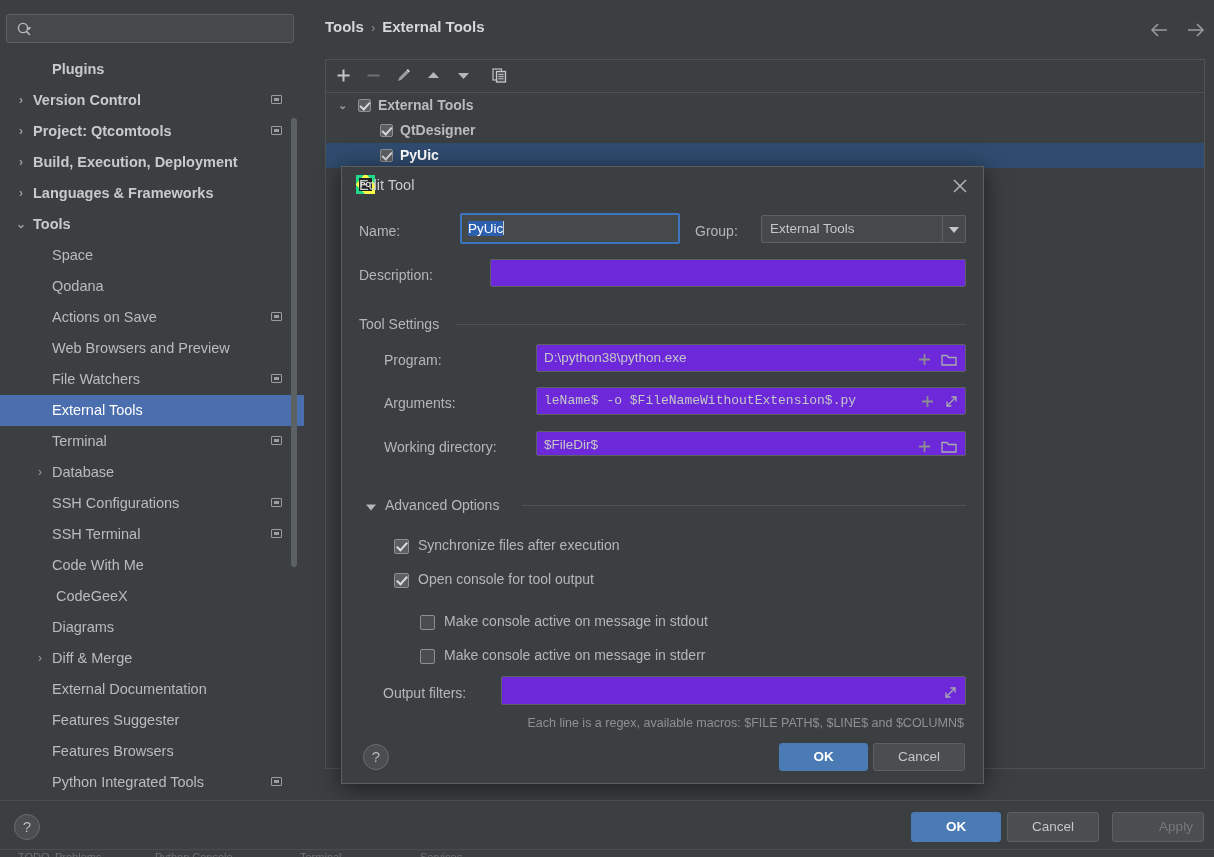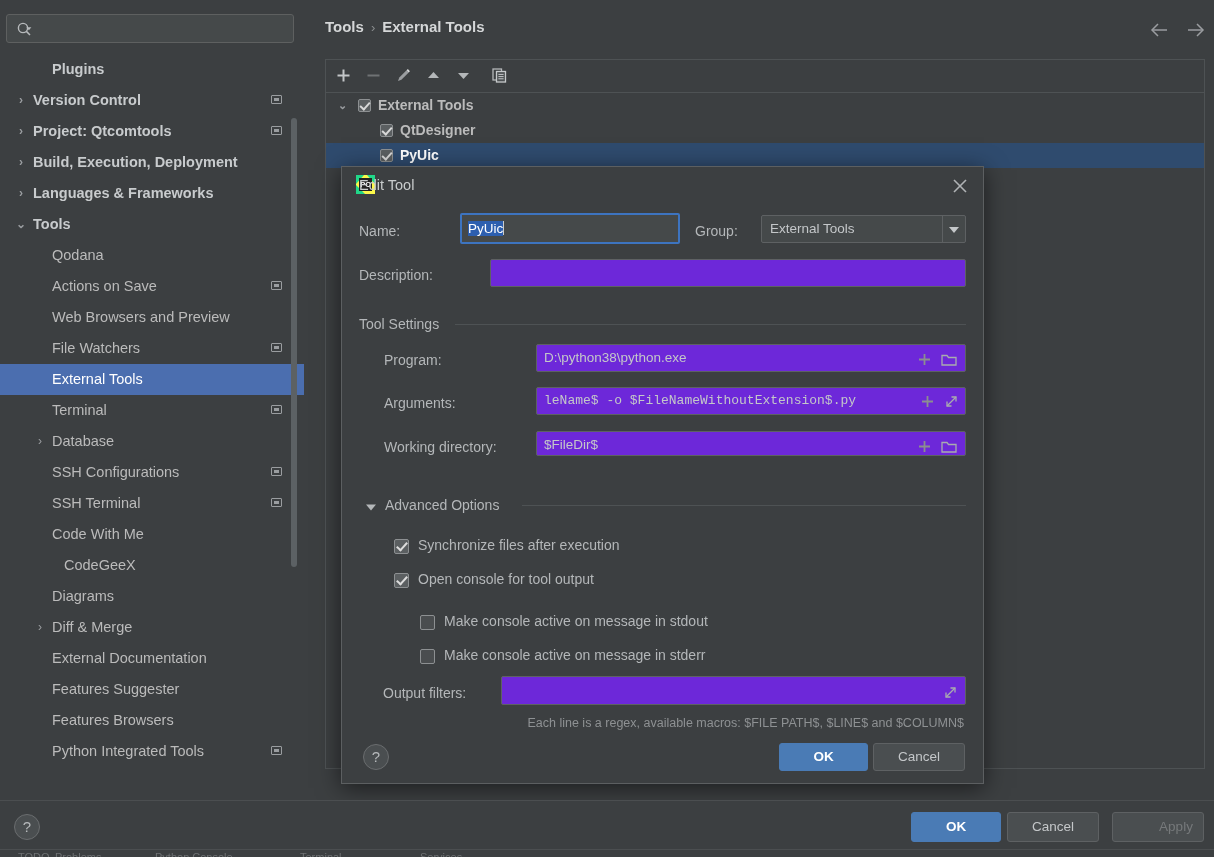--- a/index.html
+++ b/index.html
@@ -212,20 +212,23 @@
         </div>
         <div class="tree-row bold">
           <span class="arrow">›</span>
           <span class="lbl" style="left: 33px;">Languages &amp; Frameworks</span>
         </div>
         <div class="tree-row bold">
           <span class="arrow">⌄</span>
           <span class="lbl" style="left: 33px;">Tools</span>
         </div>
         <div class="tree-row">
+          <span class="lbl" style="left: 52px;">Space</span>
+        </div>
+        <div class="tree-row">
           <span class="lbl" style="left: 52px;">Qodana</span>
         </div>
         <div class="tree-row">
           <span class="lbl" style="left: 52px;">Actions on Save</span>
           <span class="badge"></span>
         </div>
         <div class="tree-row">
           <span class="lbl" style="left: 52px;">Web Browsers and Preview</span>
         </div>
         <div class="tree-row">
@@ -248,21 +251,21 @@
           <span class="badge"></span>
         </div>
         <div class="tree-row">
           <span class="lbl" style="left: 52px;">SSH Terminal</span>
           <span class="badge"></span>
         </div>
         <div class="tree-row">
           <span class="lbl" style="left: 52px;">Code With Me</span>
         </div>
         <div class="tree-row">
-          <span class="lbl" style="left: 64px;">CodeGeeX</span>
+          <span class="lbl" style="left: 56px;">CodeGeeX</span>
         </div>
         <div class="tree-row">
           <span class="lbl" style="left: 52px;">Diagrams</span>
         </div>
         <div class="tree-row">
           <span class="arrow child">›</span>
           <span class="lbl" style="left: 52px;">Diff &amp; Merge</span>
         </div>
         <div class="tree-row">
           <span class="lbl" style="left: 52px;">External Documentation</span>

